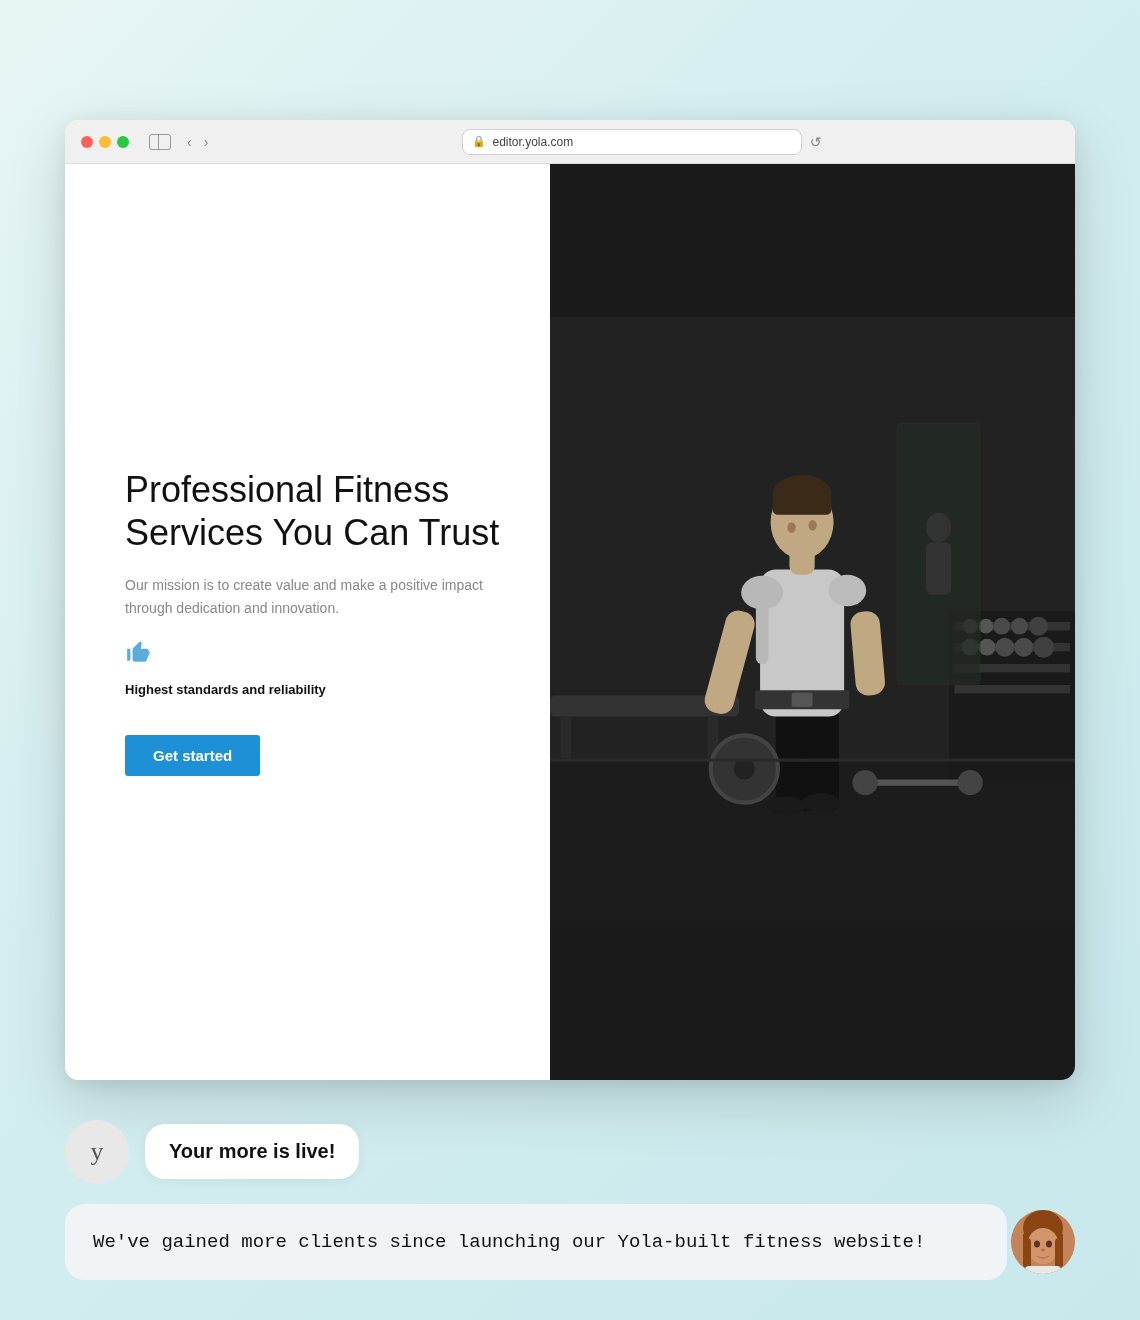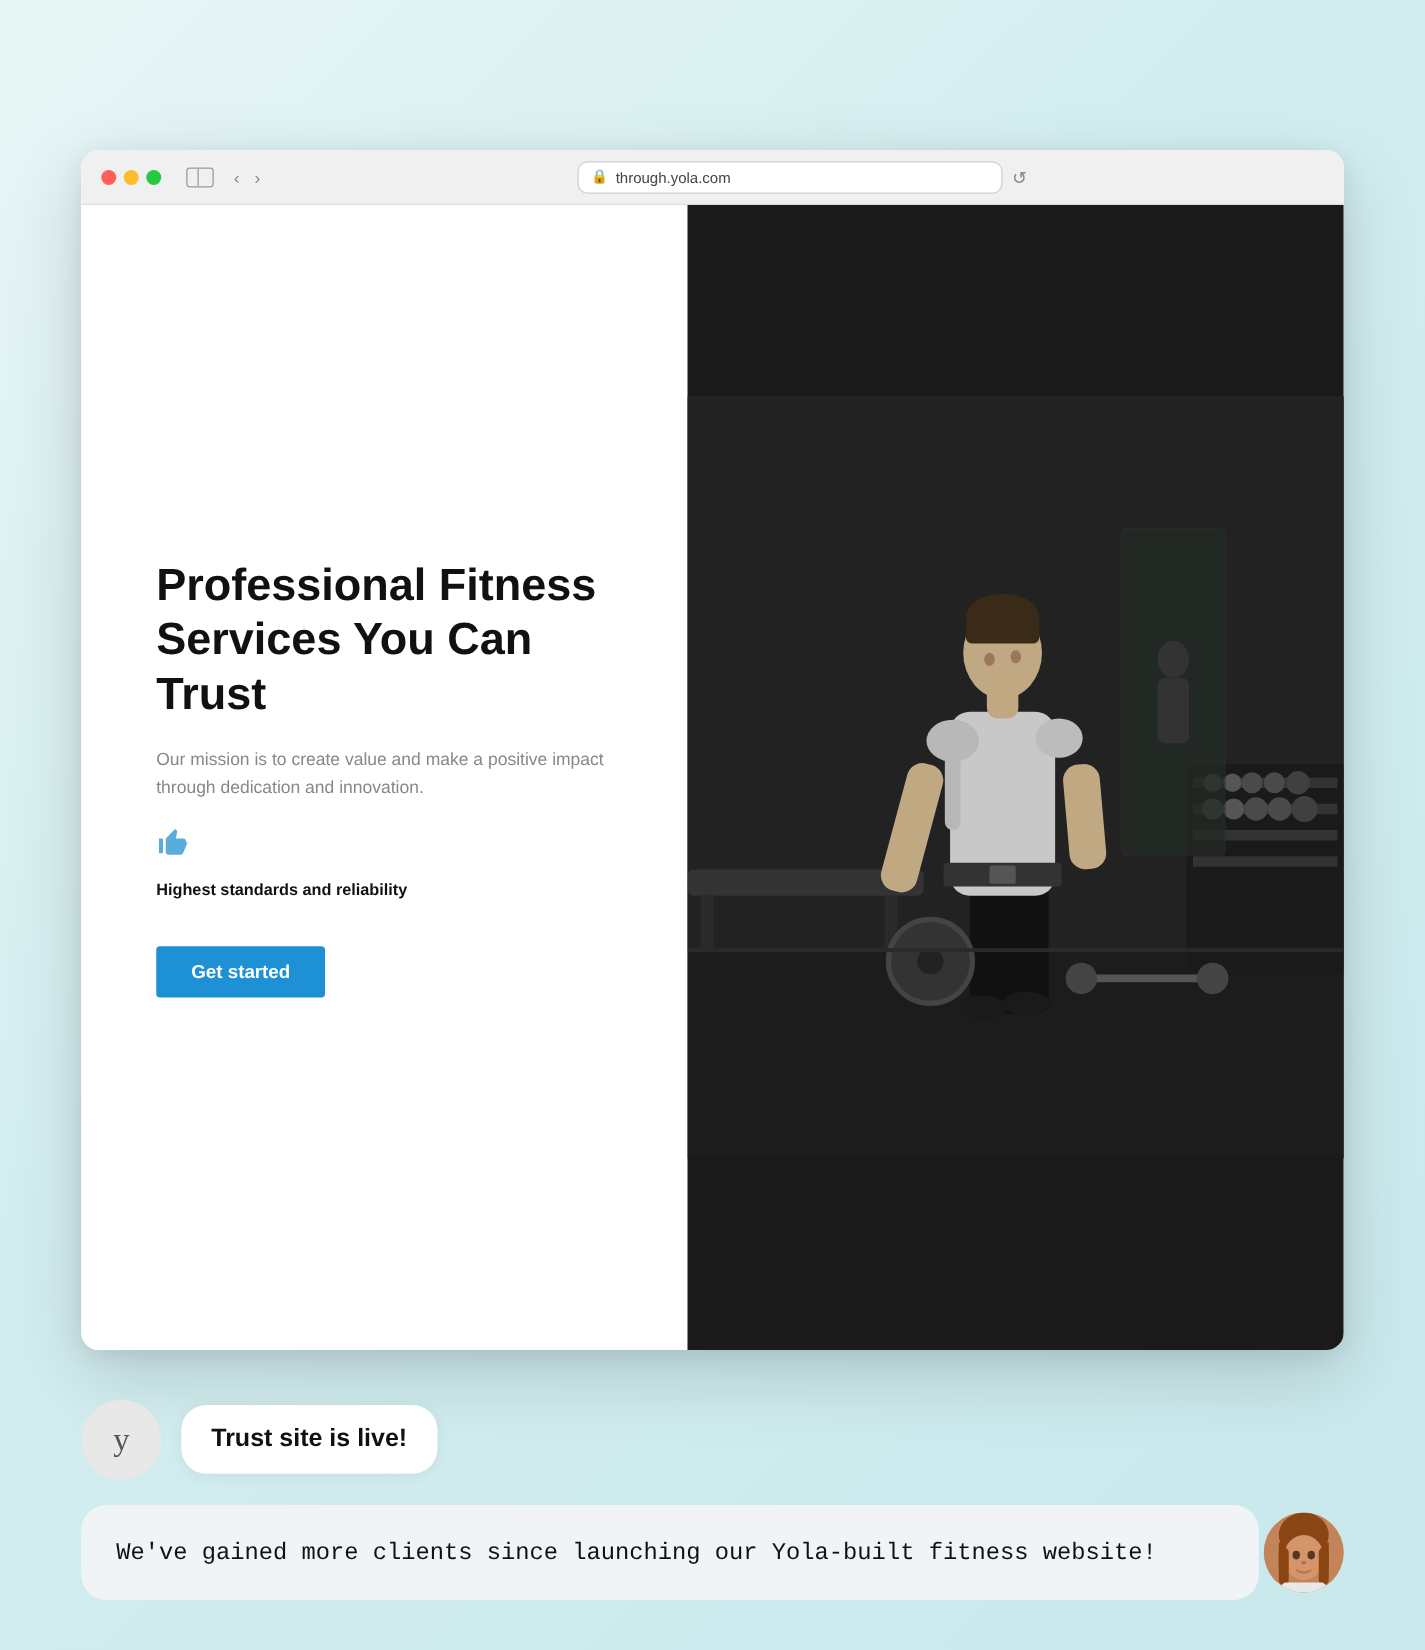--- a/index.html
+++ b/index.html
@@ -128,21 +128,21 @@
       flex: 0 0 48%;
       padding: 60px 50px 60px 60px;
       display: flex;
       flex-direction: column;
       justify-content: center;
       background: #fff;
     }
 
     .hero-title {
       font-size: 36px;
-      font-weight: 700;
+      font-weight: 400;
       color: #111;
       line-height: 1.2;
       margin-bottom: 20px;
     }
 
     .hero-subtitle {
       font-size: 14px;
       color: #888;
       line-height: 1.6;
       margin-bottom: 20px;
@@ -286,21 +286,21 @@
     </div>
     <div class="browser-sidebar-btn"></div>
     <div class="browser-nav">
       <span class="nav-arrow">‹</span>
       <span class="nav-arrow">›</span>
     </div>
     <div class="address-bar-container">
 
       <div class="address-bar">
         <span class="lock-icon">🔒</span>
-        <span>through.yola.com</span>
+        <span>editor.yola.com</span>
       </div>
       <span class="reload-btn">↺</span>
     </div>
   </div>
 
   <div class="browser-content">
 
     <div class="left-panel">
       <h1 class="hero-title">Professional Fitness Services You Can Trust</h1>
       <p class="hero-subtitle">Our mission is to create value and make a positive impact through dedication and innovation.</p>
@@ -409,21 +409,21 @@
   </div>
 </div>
 
 <div class="chat-area">
 
   <div class="yola-notification">
     <div class="yola-avatar">
       <span>y</span>
     </div>
     <div class="notification-bubble">
-      <span>Trust site is live!</span>
+      <span>Your more is live!</span>
     </div>
   </div>
 
   <div class="testimonial-row">
     <div class="testimonial-bubble">
       <span>We've gained more clients since launching our Yola-built fitness website!</span>
     </div>
     <div class="user-avatar">
       <svg width="64" height="64" viewBox="0 0 64 64">
 

